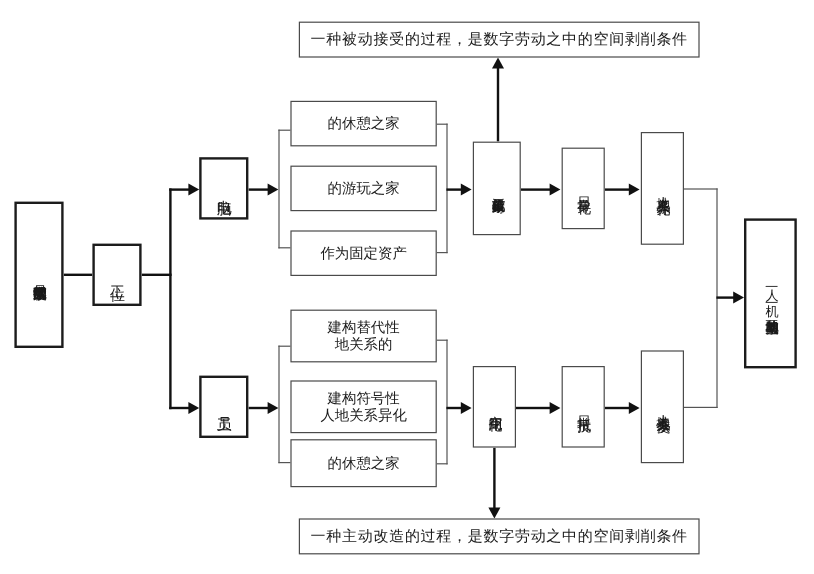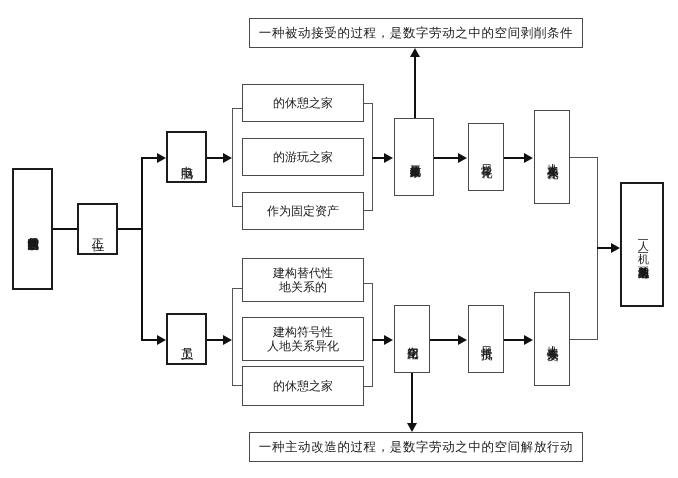--- a/index.html
+++ b/index.html
@@ -239,16 +239,16 @@
   <div class="arrow right" style="left:611px; top:243px;"></div>
 
   <div class="box thick" style="left:620px; top:182px; width:44px; height:125px;">
     <span class="vert-pair" style="font-size:11px;">
       <span>人—机—地关系的</span>
       <span>互动与重塑</span>
     </span>
   </div>
 
   <div class="box thin note" style="left:249px; top:432px; width:334px; height:30px;">
-    <span class="horiz">一种主动改造的过程，是数字劳动之中的空间解放行动</span>
+    <span class="horiz">一种主动改造的过程，是数字劳动之中的空间剥削条件</span>
   </div>
 
 </div>
 
 </body></html>

